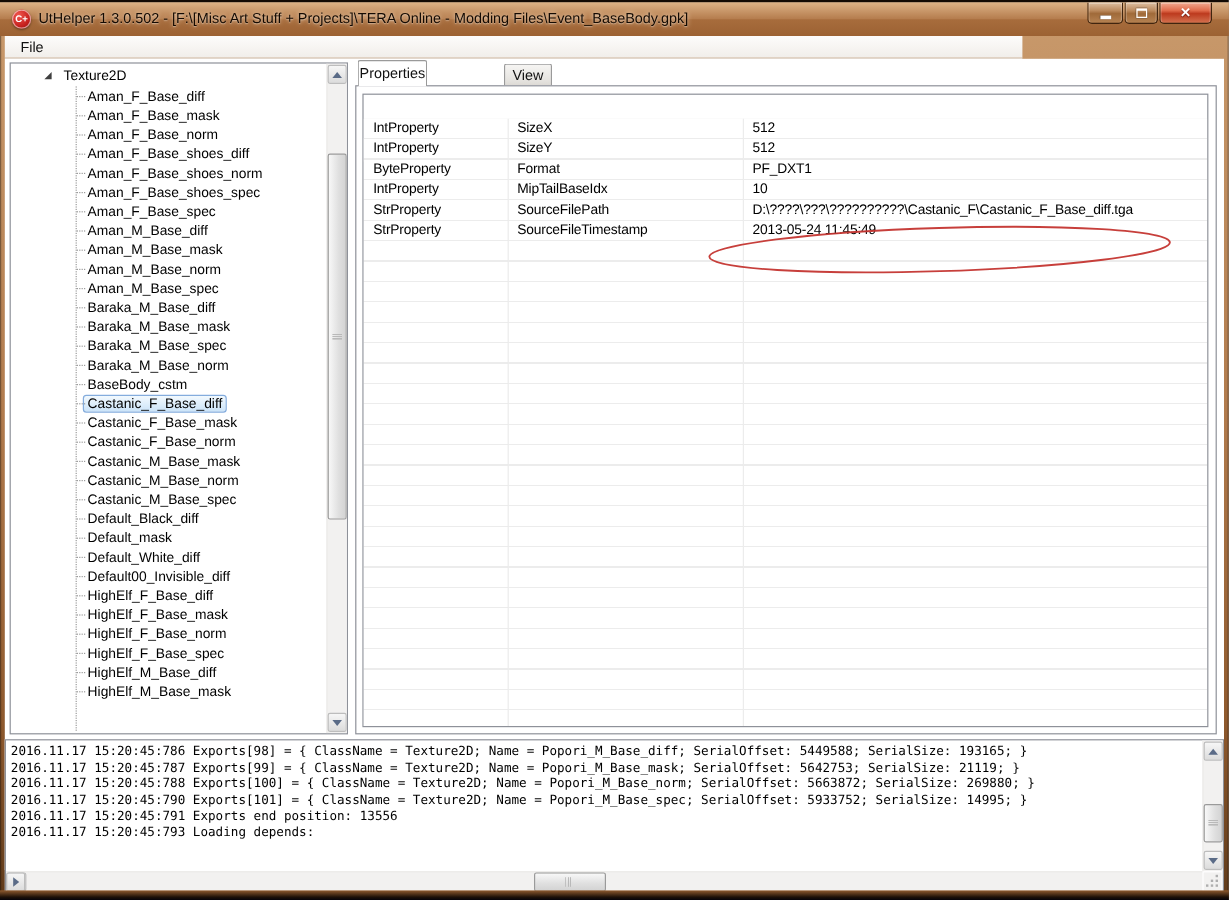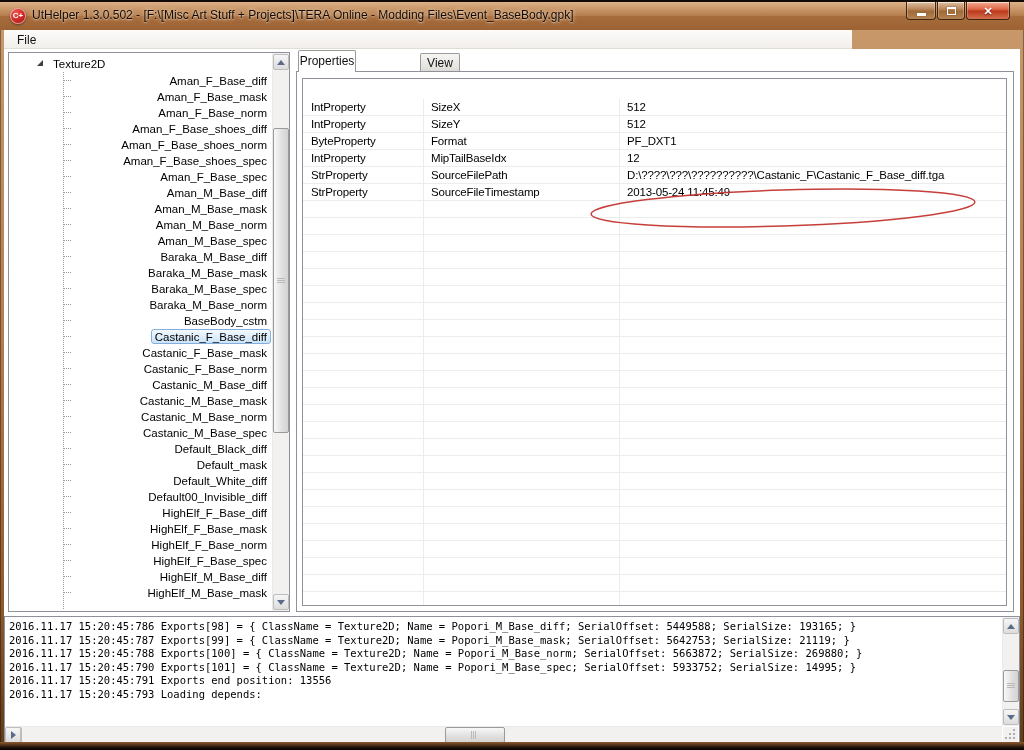--- a/index.html
+++ b/index.html
@@ -41,21 +41,21 @@
   
   .tree-panel{position:absolute;left:4px;top:3px;width:282px;height:560px;background:#fff;
     border:1px solid #8e9199;overflow:hidden;}
   .tree-root{position:absolute;left:0;top:3px;height:16px;font-size:11.5px;color:#000;}
   .expand-icon{position:absolute;left:28px;top:4px;width:0;height:0;
     border-left:6px solid transparent;border-bottom:6px solid #3f3f3f;}
   .tree-root-label{position:absolute;left:44px;top:0;line-height:16px;white-space:nowrap;}
   .tree-guide{position:absolute;left:54px;top:19px;bottom:2px;width:0;border-left:1px dotted #9b9b9b;}
   .tree-items{position:absolute;left:0;top:19px;right:18px;}
   .tree-item{height:16px;position:relative;padding-left:63px;display:flex;align-items:center;
-    font-size:11.5px;color:#000;white-space:nowrap;justify-content:flex-end;}
+    font-size:11.5px;color:#000;white-space:nowrap;}
   .tree-item::before{content:"";position:absolute;left:55px;top:8px;width:7px;border-top:1px dotted #9b9b9b;}
   .tree-item .tlabel{display:inline-block;height:15px;line-height:15px;padding:0 3px;margin-left:-3px;
     border:1px solid transparent;border-radius:3px;}
   .tree-item.selected .tlabel{background:linear-gradient(to bottom,#f2f9fe,var(--sel-fill));
     border-color:var(--sel-border);}
 
   
   .sb-v{position:absolute;width:17px;background:#f2f1f0;border-left:1px solid #eceae8;}
   .sb-btn{position:absolute;left:0;width:16px;height:16px;border:1px solid #bdbdbd;border-radius:2px;
     background:linear-gradient(to bottom,#f6f6f6,#dcdcdc);display:flex;align-items:center;justify-content:center;}
@@ -197,23 +197,20 @@
           <div class="tree-item selected">
           <span class="tlabel">Castanic_F_Base_diff</span>
         </div>
           <div class="tree-item">
           <span class="tlabel">Castanic_F_Base_mask</span>
         </div>
           <div class="tree-item">
           <span class="tlabel">Castanic_F_Base_norm</span>
         </div>
           <div class="tree-item">
-          <span class="tlabel">Castanic_M_Base_diff</span>
-        </div>
-          <div class="tree-item">
           <span class="tlabel">Castanic_M_Base_mask</span>
         </div>
           <div class="tree-item">
           <span class="tlabel">Castanic_M_Base_norm</span>
         </div>
           <div class="tree-item">
           <span class="tlabel">Castanic_M_Base_spec</span>
         </div>
           <div class="tree-item">
           <span class="tlabel">Default_Black_diff</span>
@@ -283,21 +280,21 @@
                 <div class="lv-cell">512</div>
               </div>
                 <div class="lv-row">
                 <div class="lv-cell">ByteProperty</div>
                 <div class="lv-cell">Format</div>
                 <div class="lv-cell">PF_DXT1</div>
               </div>
                 <div class="lv-row">
                 <div class="lv-cell">IntProperty</div>
                 <div class="lv-cell">MipTailBaseIdx</div>
-                <div class="lv-cell">12</div>
+                <div class="lv-cell">10</div>
               </div>
                 <div class="lv-row">
                 <div class="lv-cell">StrProperty</div>
                 <div class="lv-cell">SourceFilePath</div>
                 <div class="lv-cell">D:\????\???\??????????\Castanic_F\Castanic_F_Base_diff.tga</div>
               </div>
                 <div class="lv-row">
                 <div class="lv-cell">StrProperty</div>
                 <div class="lv-cell">SourceFileTimestamp</div>
                 <div class="lv-cell">2013-05-24 11:45:49</div>

